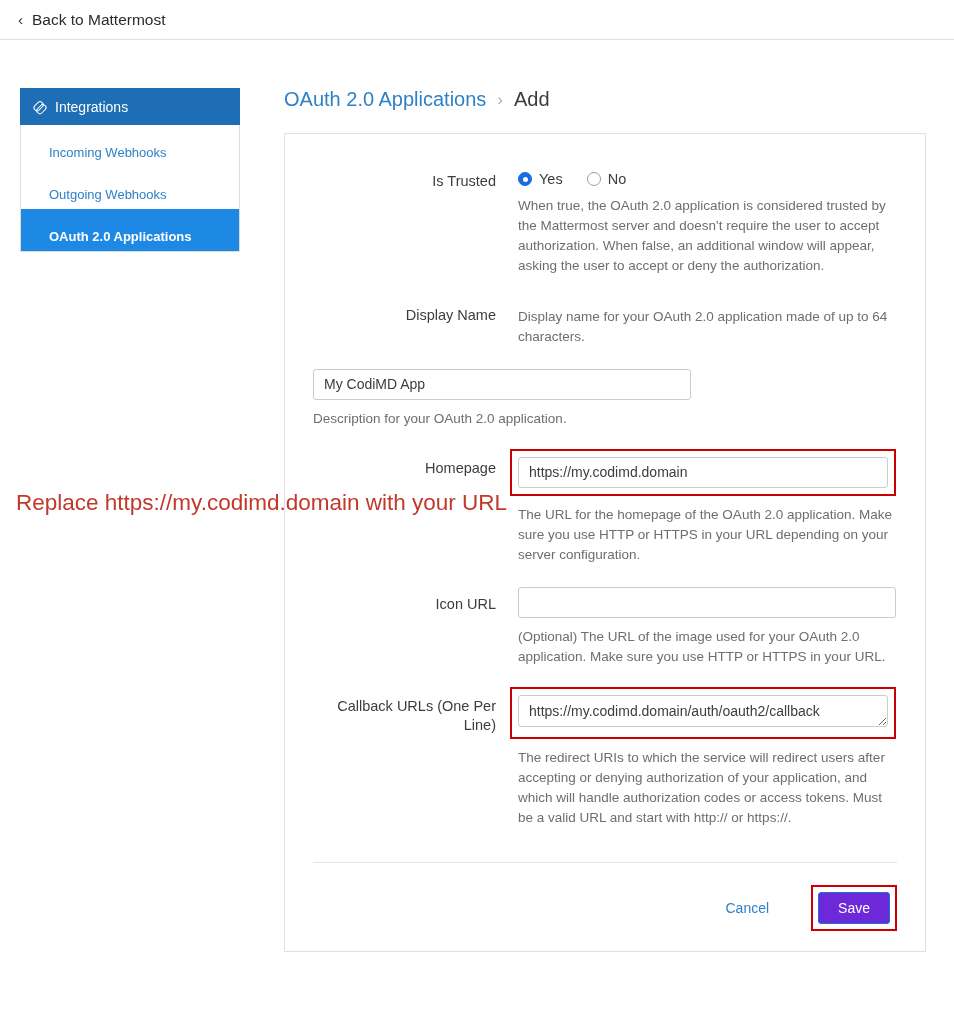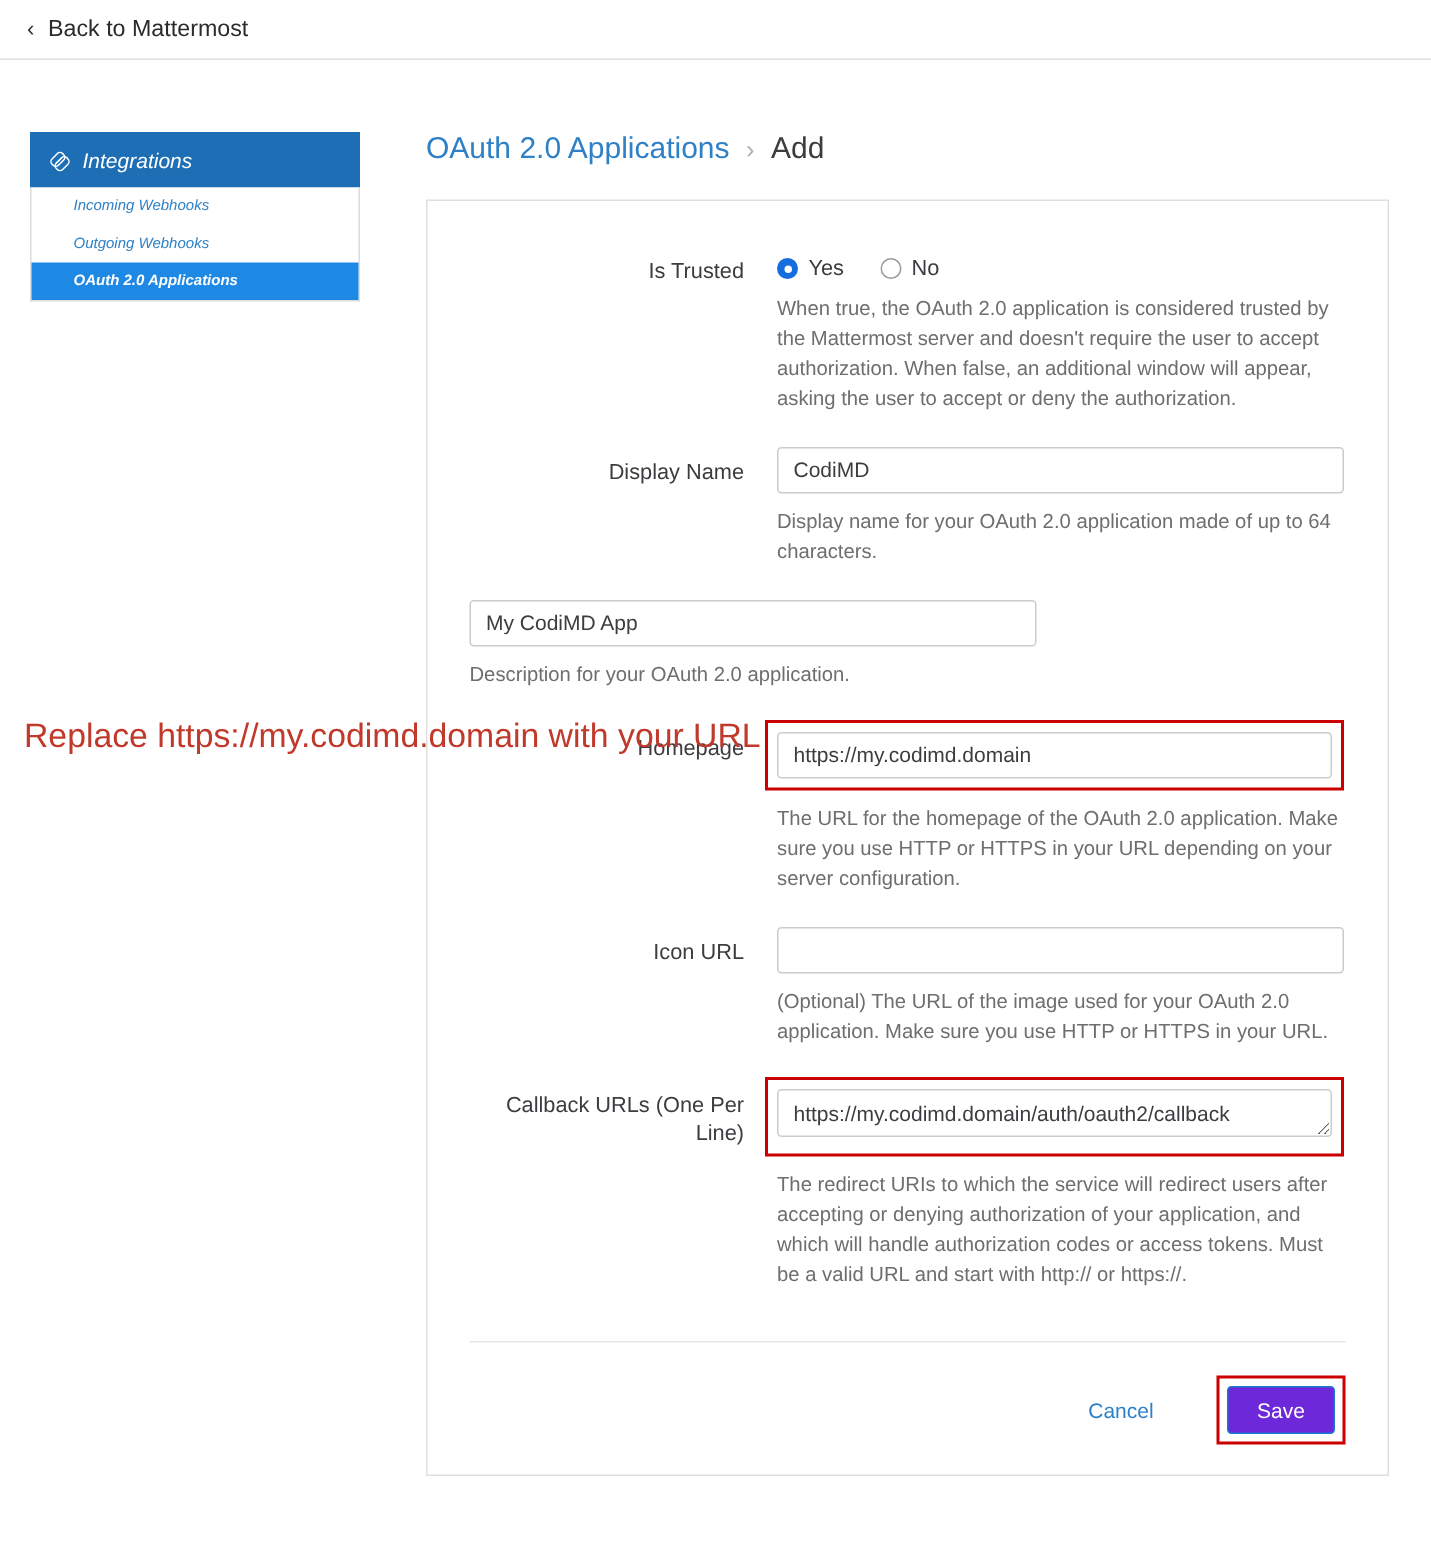--- a/index.html
+++ b/index.html
@@ -38,21 +38,20 @@
   .page {
     display: flex;
     padding: 48px 0 0 0;
   }
 
   
   .sidebar {
     width: 220px;
     margin-left: 20px;
     flex: 0 0 220px;
-    font-style: italic;
   }
   .side-head {
     background: #1e6eb5;
     color: #ffffff;
     font-size: 14px;
     padding: 10px 12px;
     display: flex;
     align-items: center;
     border: 1px solid #1e6eb5;
     border-bottom: none;
@@ -77,37 +76,37 @@
   }
   .side-head .lnk-icon::before { top: 2px; }
   .side-head .lnk-icon::after  { top: 6px; }
 
   .side-list {
     border: 1px solid #dcdcdc;
     border-top: none;
     background: #fff;
   }
   .side-item {
-    font-size: 10px;
+    font-size: 13px;
     color: #2f81c7;
-    padding: 7px 12px 7px 28px;
+    padding: 20px 12px 7px 28px;
     cursor: pointer;
   }
   .side-item.active {
     background: #1e88e5;
     color: #ffffff;
     font-weight: bold;
     padding-left: 28px;
   }
 
   
   .annotation {
     position: absolute;
     left: 16px;
-    top: 476px;
+    top: 488px;
     width: 500px;
     color: #c0392b;
     font-size: 22.5px;
     line-height: 1.35;
     font-family: "Liberation Sans", sans-serif;
   }
 
   
   .main {
     flex: 1;
@@ -300,21 +299,20 @@
             <span class="radio"></span>
             <span class="radio-label">No</span>
           </div>
           <div class="help">When true, the OAuth 2.0 application is considered trusted by the Mattermost server and doesn't require the user to accept authorization. When false, an additional window will appear, asking the user to accept or deny the authorization.</div>
         </div>
       </div>
 
       <div class="frow">
         <div class="flabel">Display Name</div>
         <div class="fctl">
-          <input class="txt" type="text" value="CodiMD" style="">
           <div class="help">Display name for your OAuth 2.0 application made of up to 64 characters.</div>
         </div>
       </div>
 
       <div class="frow">
         <div class="fctl">
           <input class="txt" type="text" value="My CodiMD App" style="">
           <div class="help">Description for your OAuth 2.0 application.</div>
         </div>
       </div>

